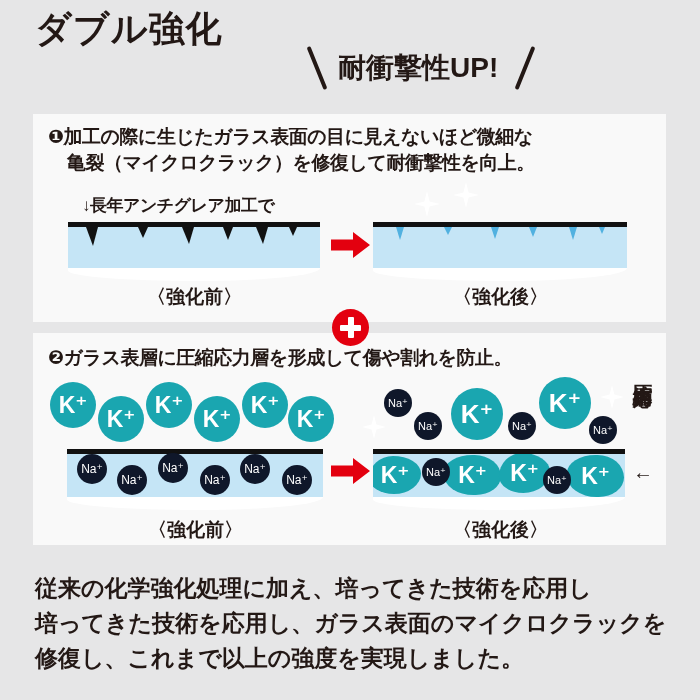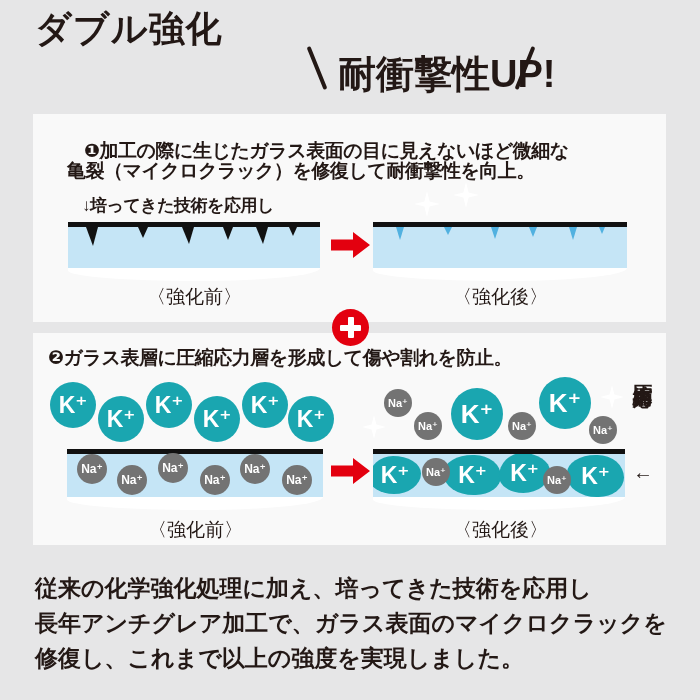--- a/index.html
+++ b/index.html
@@ -11,46 +11,46 @@
   }
   .abs{position:absolute;}
   
   .title{
     left:35px;top:8px;font-size:36px;font-weight:700;line-height:1.15;
     letter-spacing:1px;color:#231815;
   }
   .slash{width:4px;height:46px;background:#231815;border-radius:2px;}
   .slash-left{left:315px;top:45px;transform:rotate(-22deg);}
   .slash-right{left:523px;top:45px;transform:rotate(22deg);}
-  .callout{left:338px;top:49px;font-size:38px;font-weight:900;letter-spacing:0px;}
+  .callout{left:338px;top:49px;font-size:28px;font-weight:900;letter-spacing:0px;}
   
   .panel{background:#f9f9f9;left:33px;width:633px;}
   .panel1{top:114px;height:208px;}
   .panel2{top:333px;height:212px;}
   .sec-text{font-size:19px;font-weight:800;letter-spacing:-0.5px;white-space:nowrap;}
   .small-label{font-size:17px;font-weight:800;letter-spacing:-0.5px;white-space:nowrap;}
-  .cap-label{font-size:19px;font-weight:400;letter-spacing:0px;white-space:nowrap;}
+  .cap-label{font-size:19px;font-weight:700;letter-spacing:0px;white-space:nowrap;}
   
   .glass-bar{
     background:#c5e5f6;border-top:5px solid #111;box-sizing:border-box;
   }
   .wave{
     background:#ffffff;height:13px;
     border-radius:0 0 48% 52% / 0 0 100% 80%;
   }
   
   .k-ion{
     width:46px;height:46px;border-radius:50%;background:#1aa6b0;
     color:#fff;font-weight:800;font-size:23px;
     display:flex;align-items:center;justify-content:center;
   }
   .k-ion-big{width:52px;height:52px;font-size:26px;}
   .na-ion{
-    width:30px;height:30px;border-radius:50%;background:#737373;
-    color:#fff;font-weight:700;font-size:12px;
+    width:30px;height:30px;border-radius:50%;background:#0f172a;
+    color:#fff;font-weight:400;font-size:12px;
     display:flex;align-items:center;justify-content:center;
   }
   .na-ion-sm{width:28px;height:28px;font-size:11px;}
   .k-blob{
     background:#1aa6b0;color:#fff;font-weight:800;font-size:23px;
     display:flex;align-items:center;justify-content:center;
   }
   .blob-a{border-radius:46% 54% 52% 48% / 58% 46% 54% 42%;}
   .blob-b{border-radius:52% 48% 46% 54% / 44% 56% 48% 52%;}
   
@@ -71,24 +71,24 @@
 </style>
 </head>
 <body>
 
 <div class="abs title">ダブル強化</div>
 <div class="abs slash slash-left"></div>
 <div class="abs callout">耐衝撃性UP!</div>
 <div class="abs slash slash-right"></div>
 
 <div class="abs panel panel1">
-  <div class="abs sec-text" style="left:15px;top:24px;margin-left:36px;">❶加工の際に生じたガラス表面の目に見えないほど微細な</div>
-  <div class="abs sec-text" style="left:34px;top:36px;margin-top:8px;">亀裂（マイクロクラック）を修復して耐衝撃性を向上。</div>
+  <div class="abs sec-text" style="left:15px;top:10px;">❶加工の際に生じたガラス表面の目に見えないほど微細な</div>
+  <div class="abs sec-text" style="left:34px;top:36px;">亀裂（マイクロクラック）を修復して耐衝撃性を向上。</div>
 
-  <div class="abs small-label" style="left:49px;top:80px;">↓培ってきた技術を応用し</div>
+  <div class="abs small-label" style="left:49px;top:80px;">↓長年アンチグレア加工で</div>
 
   <svg class="abs" style="left:381px;top:77px;" width="26" height="26" viewBox="0 0 24 24">
       <path d="M12 0 L14.4 9.6 L24 12 L14.4 14.4 L12 24 L9.6 14.4 L0 12 L9.6 9.6 Z" fill="#ffffff"></path>
     </svg>
   <svg class="abs" style="left:420px;top:68px;" width="26" height="26" viewBox="0 0 24 24">
       <path d="M12 0 L14.4 9.6 L24 12 L14.4 14.4 L12 24 L9.6 14.4 L0 12 L9.6 9.6 Z" fill="#ffffff"></path>
     </svg>
 
   <div class="abs glass-bar" style="left:35px;top:108px;width:252px;height:46px;">
     <svg width="252" height="26" viewBox="0 0 252 26" style="display:block;">
@@ -175,14 +175,14 @@
   <div class="abs wave" style="left:340px;top:164px;width:252px;"></div>
 
   <div class="abs side-label" style="left:597px;top:36px;">圧縮応力層</div>
   <div class="abs side-arrow" style="left:600px;top:128px;">←</div>
 
   <div class="abs cap-label" style="left:115px;top:184px;">〈強化前〉</div>
   <div class="abs cap-label" style="left:420px;top:184px;">〈強化後〉</div>
 </div>
 
 <div class="abs footer-line" style="top:573px;">従来の化学強化処理に加え、培ってきた技術を応用し</div>
-<div class="abs footer-line" style="top:608px;">長年アンチグレア加工で、ガラス表面のマイクロクラックを</div>
+<div class="abs footer-line" style="top:608px;">培ってきた技術を応用し、ガラス表面のマイクロクラックを</div>
 <div class="abs footer-line" style="top:643px;">修復し、これまで以上の強度を実現しました。</div>
 
 </body></html>

